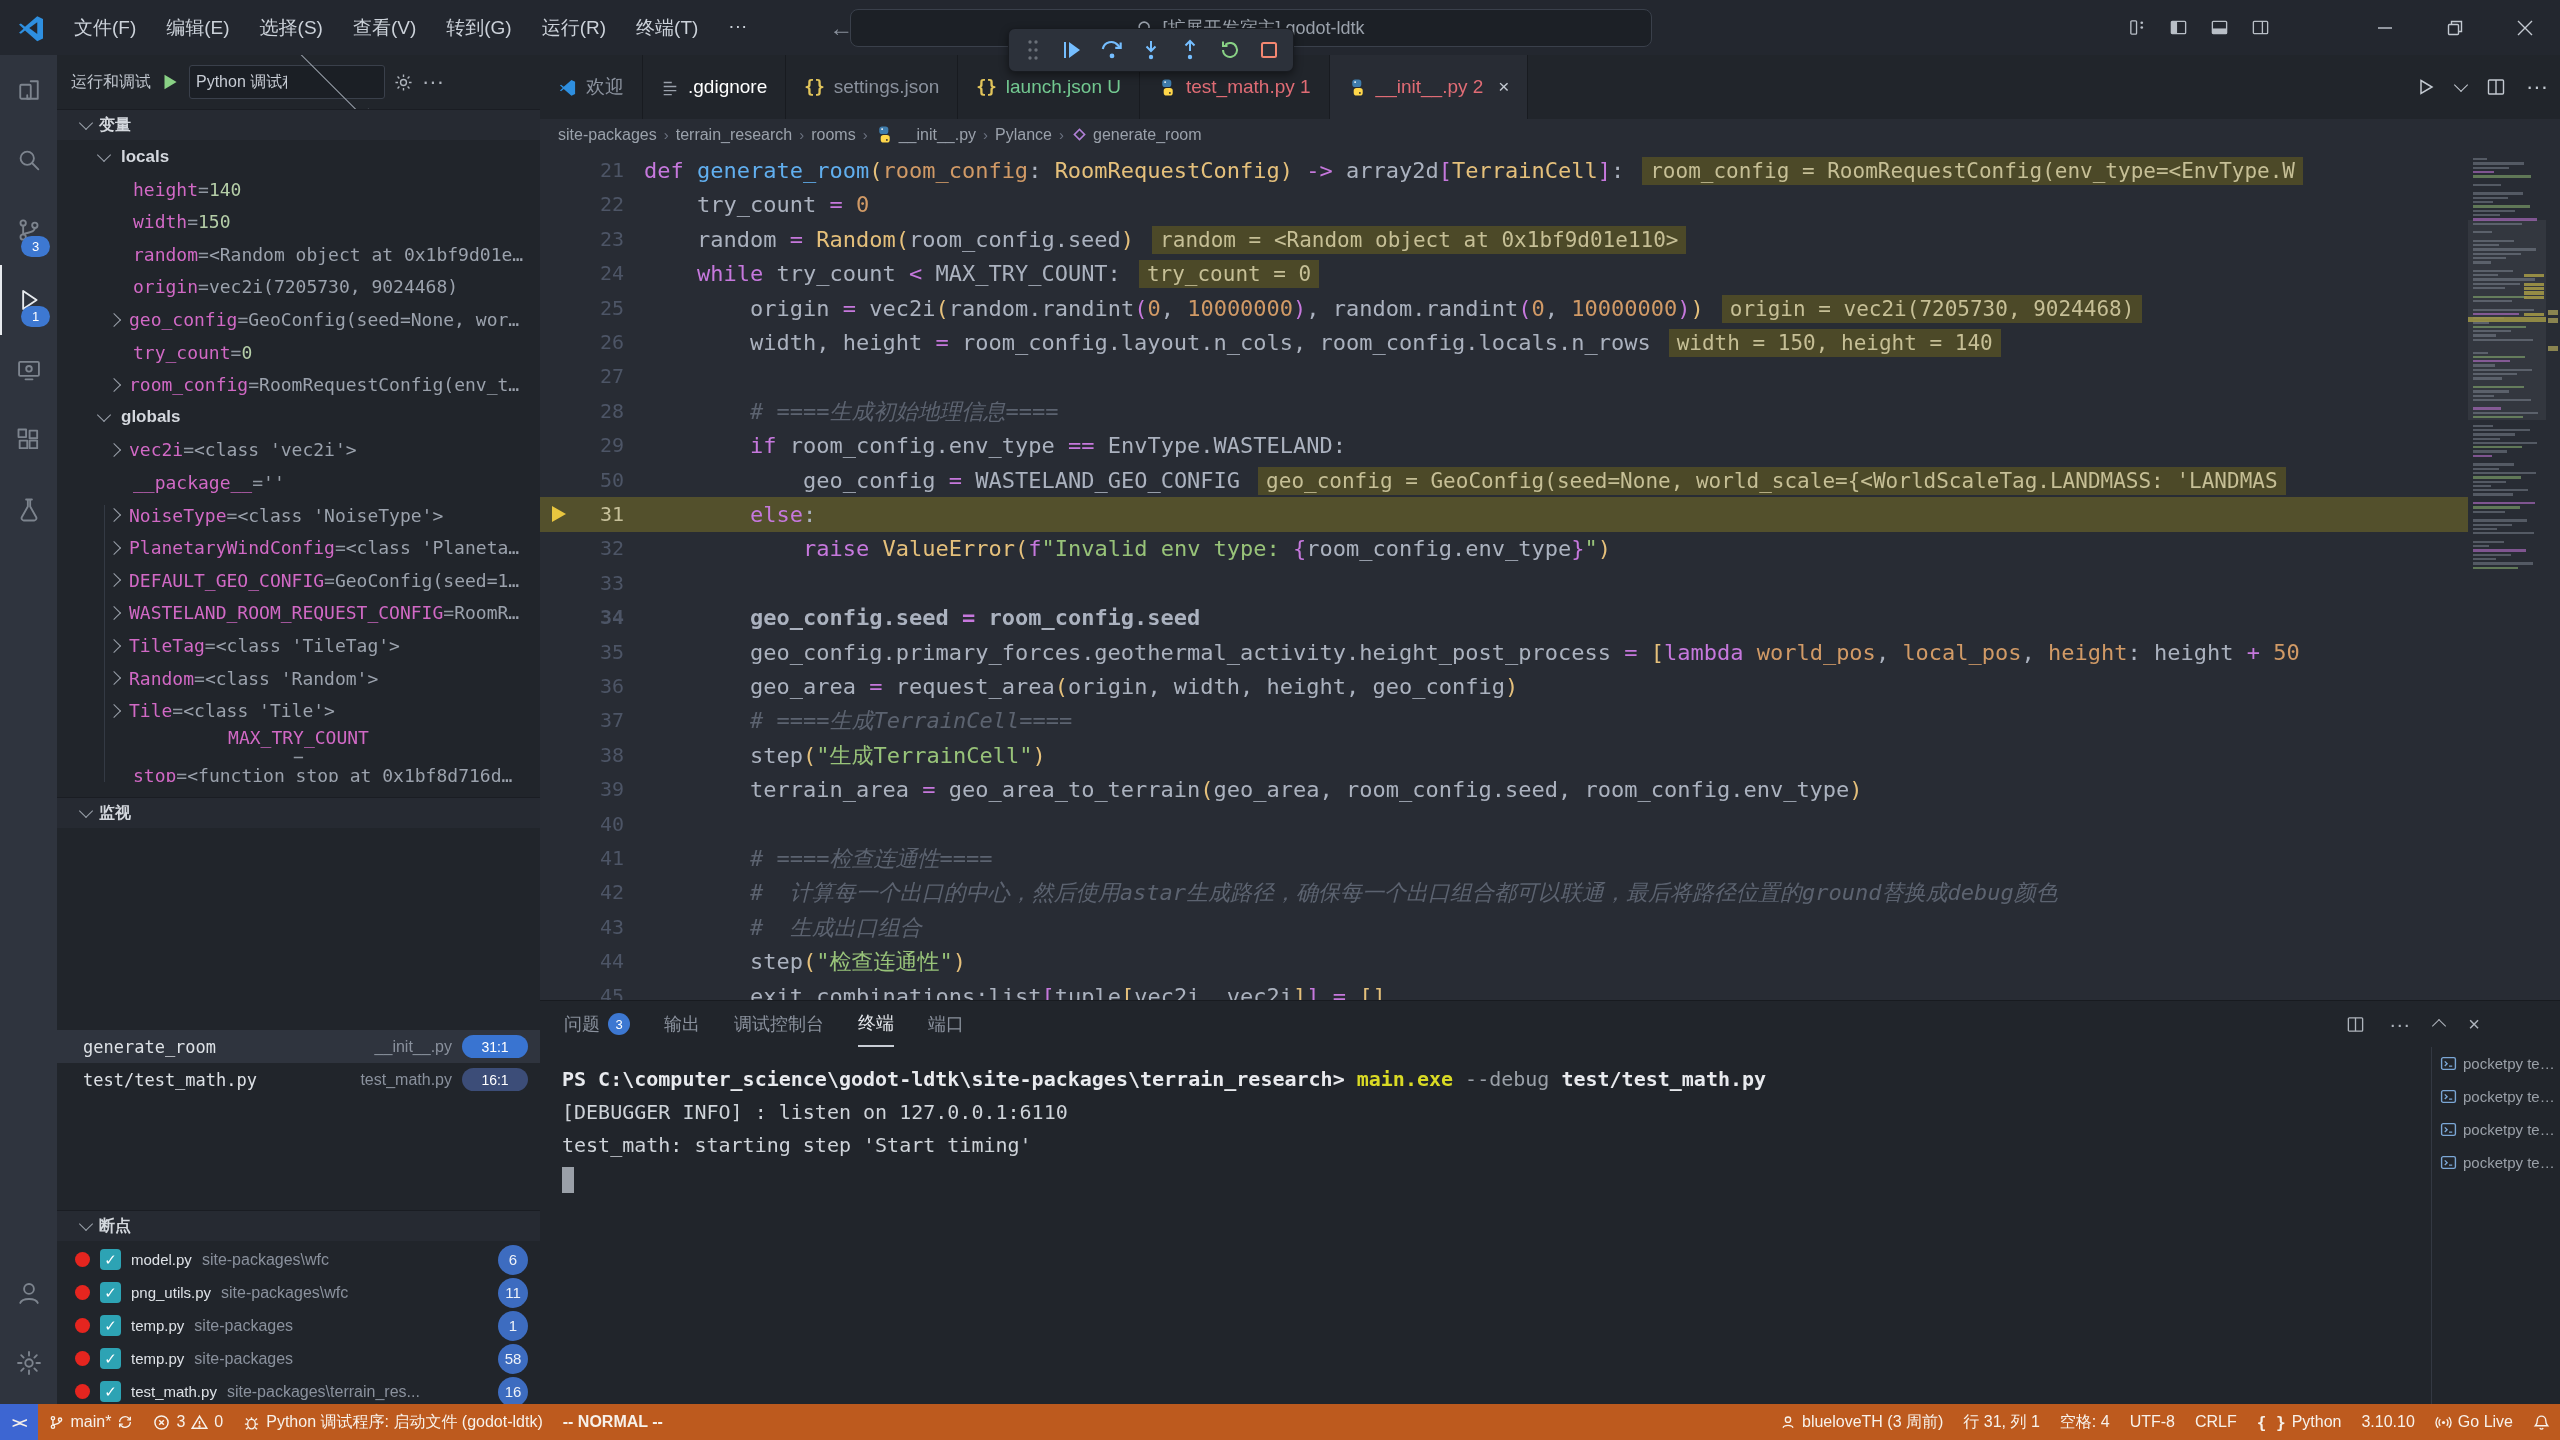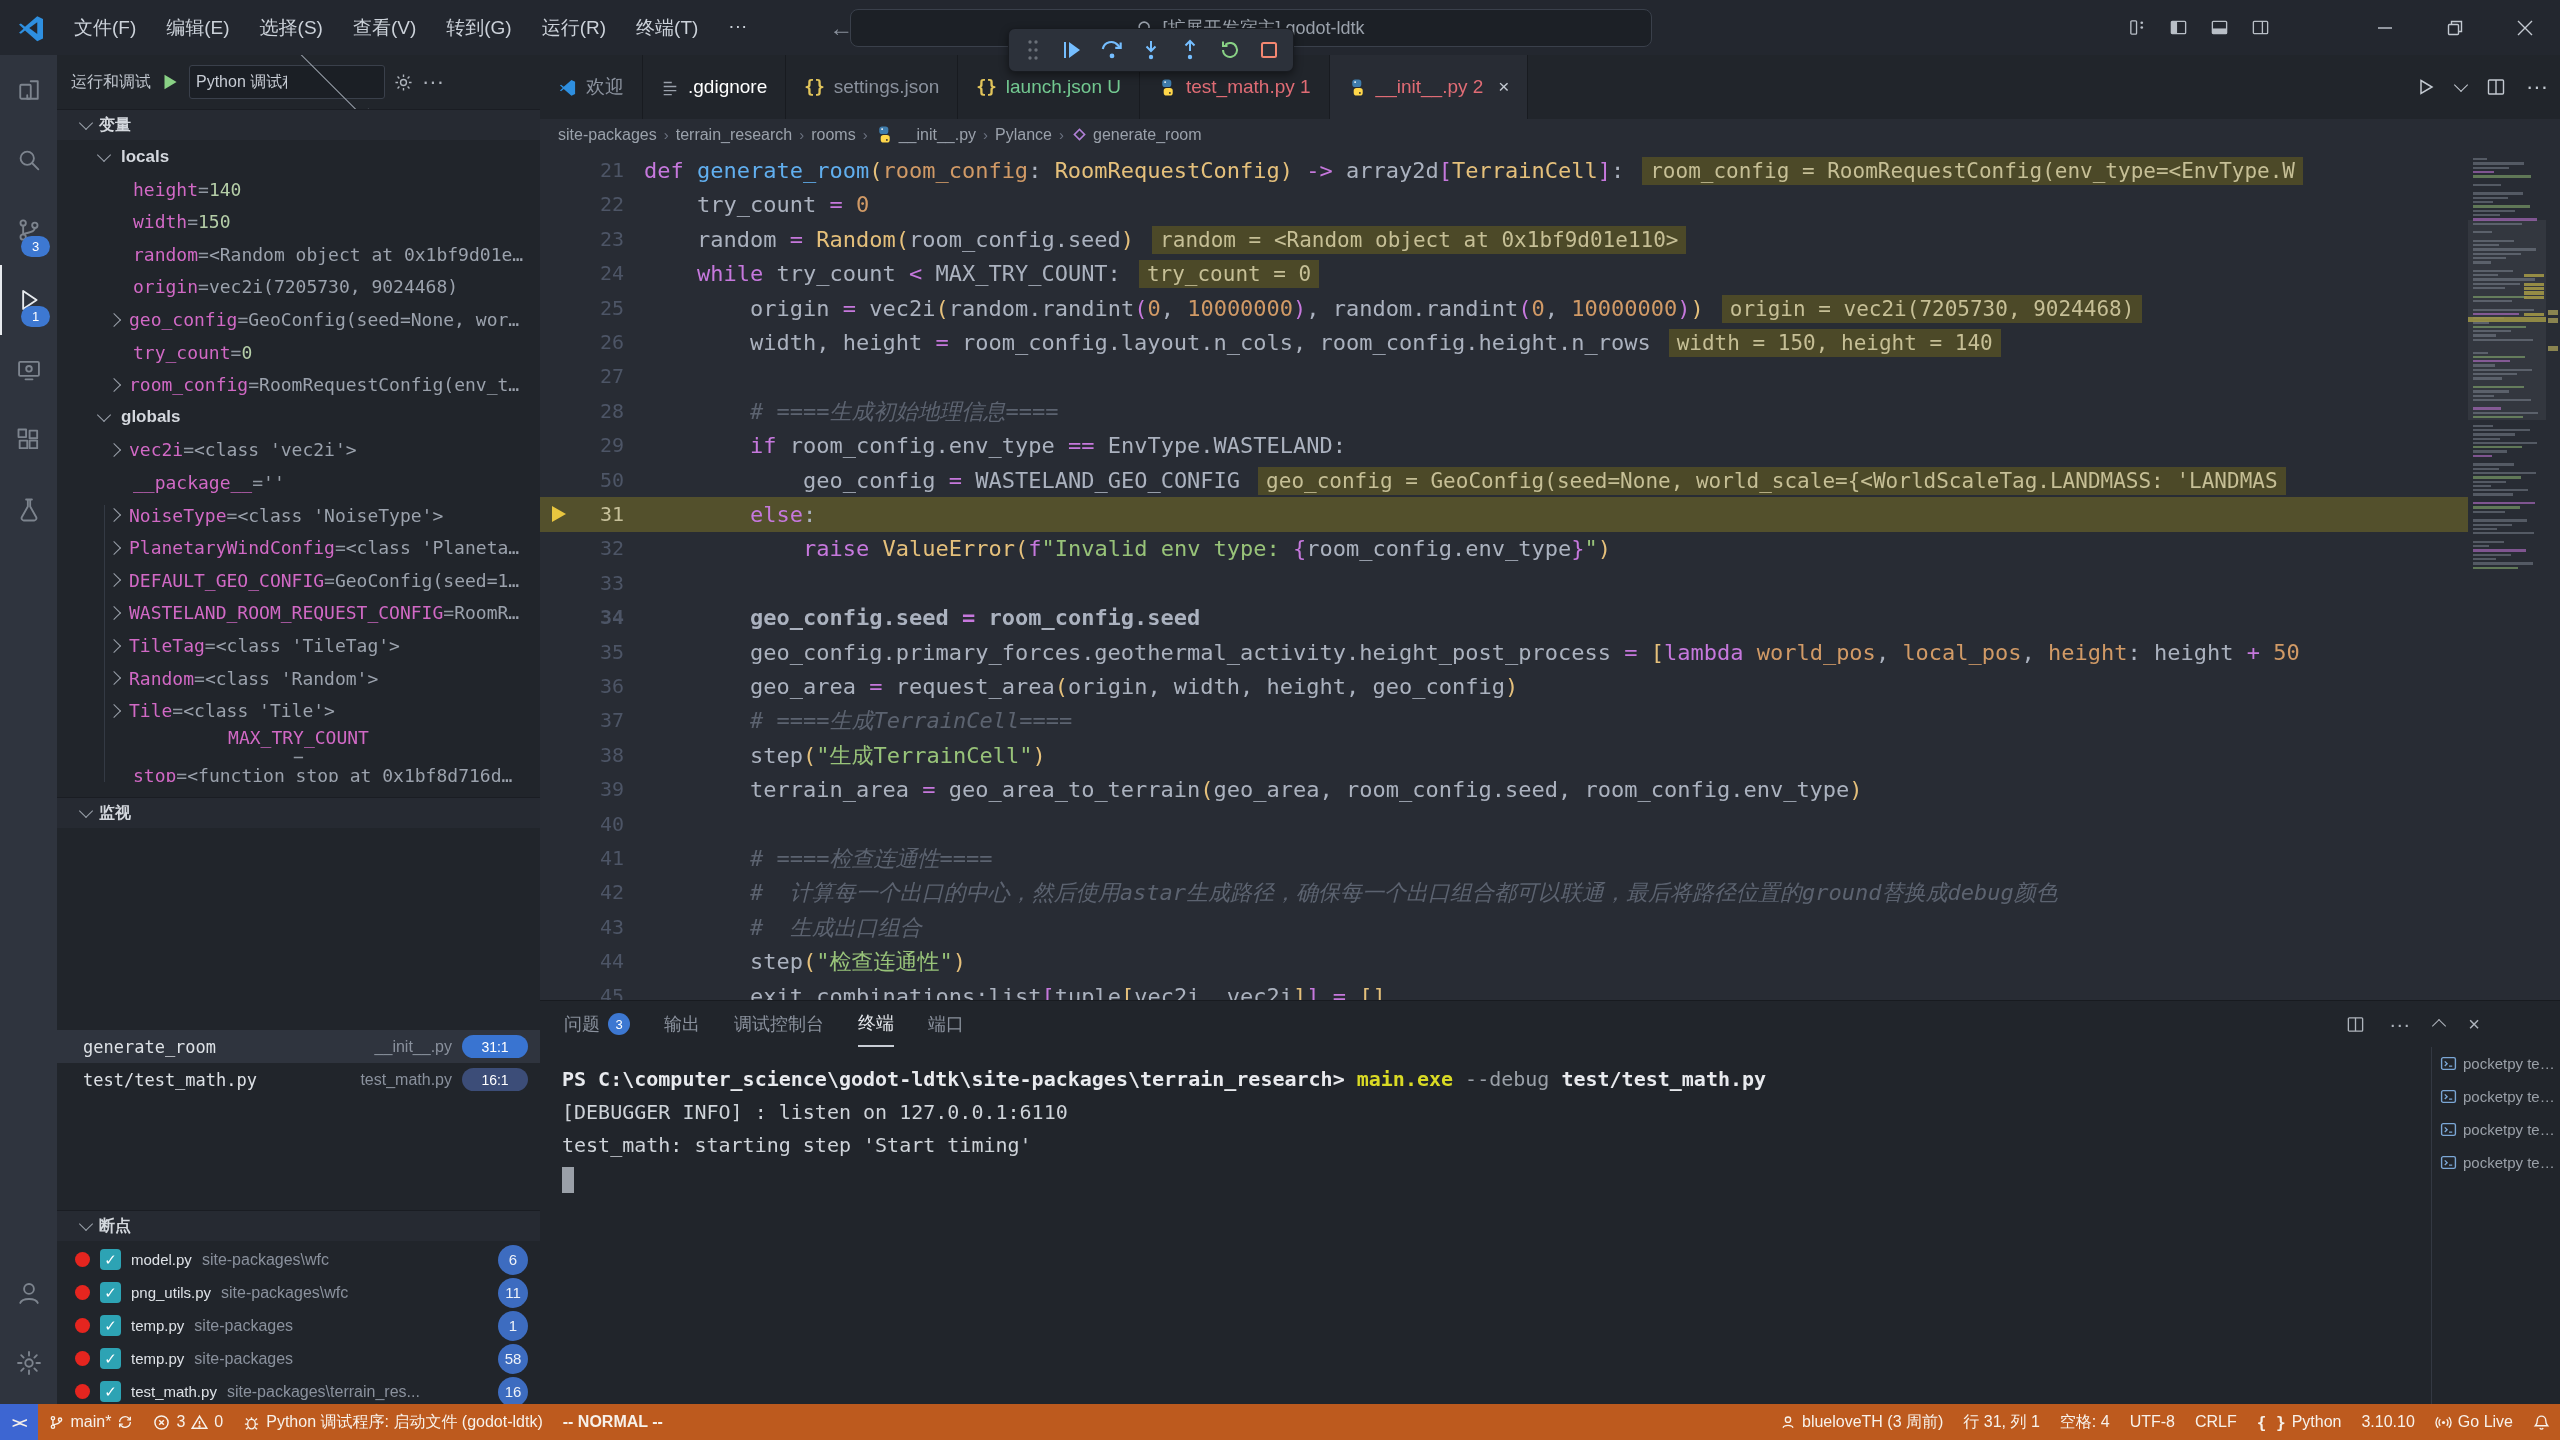--- a/index.html
+++ b/index.html
@@ -601,21 +601,21 @@
         </span>
       </div>
     <div class="code">
       <div class="lines" id="codeLines">
           <div class="line" style="top: -31.4px;"><span class="num">20</span><span class="txt" style="padding-left:0px"></span></div>
           <div class="line" style="top: 3px;"><span class="num">21</span><span class="txt" style="padding-left:0px"><span class="tk-k">def </span><span class="tk-f">generate_room</span><span class="tk-b1">(</span><span class="tk-p">room_config</span><span class="tk-w">: </span><span class="tk-t">RoomRequestConfig</span><span class="tk-b1">)</span><span class="tk-k"> -&gt; </span><span class="tk-w">array2d</span><span class="tk-b2">[</span><span class="tk-t">TerrainCell</span><span class="tk-b2">]</span><span class="tk-w">:</span><span class="hint">room_config = RoomRequestConfig(env_type=&lt;EnvType.W</span></span></div>
           <div class="line" style="top: 37.4px;"><span class="num">22</span><span class="txt" style="padding-left:53px"><span class="tk-w">try_count </span><span class="tk-k">=</span><span class="tk-n"> 0</span></span></div>
           <div class="line" style="top: 71.8px;"><span class="num">23</span><span class="txt" style="padding-left:53px"><span class="tk-w">random </span><span class="tk-k">=</span><span class="tk-t"> Random</span><span class="tk-b1">(</span><span class="tk-w">room_config.seed</span><span class="tk-b1">)</span><span class="hint">random = &lt;Random object at 0x1bf9d01e110&gt;</span></span></div>
           <div class="line" style="top: 106.2px;"><span class="num">24</span><span class="txt" style="padding-left:53px"><span class="tk-k">while </span><span class="tk-w">try_count </span><span class="tk-k">&lt;</span><span class="tk-w"> MAX_TRY_COUNT:</span><span class="hint">try_count = 0</span></span></div>
           <div class="line" style="top: 140.6px;"><span class="num">25</span><span class="txt" style="padding-left:106px"><span class="tk-w">origin </span><span class="tk-k">=</span><span class="tk-w"> vec2i</span><span class="tk-b1">(</span><span class="tk-w">random.randint</span><span class="tk-b2">(</span><span class="tk-n">0</span><span class="tk-w">, </span><span class="tk-n">10000000</span><span class="tk-b2">)</span><span class="tk-w">, random.randint</span><span class="tk-b2">(</span><span class="tk-n">0</span><span class="tk-w">, </span><span class="tk-n">10000000</span><span class="tk-b2">)</span><span class="tk-b1">)</span><span class="hint">origin = vec2i(7205730, 9024468)</span></span></div>
-          <div class="line" style="top: 175px;"><span class="num">26</span><span class="txt" style="padding-left:106px"><span class="tk-w">width, height </span><span class="tk-k">=</span><span class="tk-w"> room_config.layout.n_cols, room_config.height.n_rows</span><span class="hint">width = 150, height = 140</span></span></div>
+          <div class="line" style="top: 175px;"><span class="num">26</span><span class="txt" style="padding-left:106px"><span class="tk-w">width, height </span><span class="tk-k">=</span><span class="tk-w"> room_config.layout.n_cols, room_config.locals.n_rows</span><span class="hint">width = 150, height = 140</span></span></div>
           <div class="line" style="top: 209.4px;"><span class="num">27</span><span class="txt" style="padding-left:0px"></span></div>
           <div class="line" style="top: 243.8px;"><span class="num">28</span><span class="txt" style="padding-left:106px"><span class="tk-c"># ====生成初始地理信息====</span></span></div>
           <div class="line" style="top: 278.2px;"><span class="num">29</span><span class="txt" style="padding-left:106px"><span class="tk-k">if </span><span class="tk-w">room_config.env_type </span><span class="tk-k">==</span><span class="tk-w"> EnvType.WASTELAND:</span></span></div>
           <div class="line" style="top: 312.6px;"><span class="num">50</span><span class="txt" style="padding-left:159px"><span class="tk-w">geo_config </span><span class="tk-k">=</span><span class="tk-w"> WASTELAND_GEO_CONFIG</span><span class="hint">geo_config = GeoConfig(seed=None, world_scale={&lt;WorldScaleTag.LANDMASS: 'LANDMAS</span></span></div>
           <div class="line cur" style="top: 347px;"><span class="num">31</span><span class="arrow"></span><span class="txt" style="padding-left:106px"><span class="tk-k">else</span><span class="tk-w">:</span></span></div>
           <div class="line" style="top: 381.4px;"><span class="num">32</span><span class="txt" style="padding-left:159px"><span class="tk-k">raise </span><span class="tk-t">ValueError</span><span class="tk-b1">(</span><span class="tk-k">f</span><span class="tk-s">"Invalid env type: </span><span class="tk-b2">{</span><span class="tk-w">room_config.env_type</span><span class="tk-b2">}</span><span class="tk-s">"</span><span class="tk-b1">)</span></span></div>
           <div class="line" style="top: 415.8px;"><span class="num">33</span><span class="txt" style="padding-left:0px"></span></div>
           <div class="line" style="top: 450.2px; font-weight: bold;"><span class="num">34</span><span class="txt" style="padding-left:106px"><span class="tk-w">geo_config.seed </span><span class="tk-k">=</span><span class="tk-w"> room_config.seed</span></span></div>
           <div class="line" style="top: 484.6px;"><span class="num">35</span><span class="txt" style="padding-left:106px"><span class="tk-w">geo_config.primary_forces.geothermal_activity.height_post_process </span><span class="tk-k">=</span><span class="tk-b1"> [</span><span class="tk-k">lambda </span><span class="tk-p">world_pos</span><span class="tk-w">, </span><span class="tk-p">local_pos</span><span class="tk-w">, </span><span class="tk-p">height</span><span class="tk-w">: height </span><span class="tk-k">+</span><span class="tk-n"> 50</span></span></div>
           <div class="line" style="top: 519px;"><span class="num">36</span><span class="txt" style="padding-left:106px"><span class="tk-w">geo_area </span><span class="tk-k">=</span><span class="tk-w"> request_area</span><span class="tk-b1">(</span><span class="tk-w">origin, width, height, geo_config</span><span class="tk-b1">)</span></span></div>

